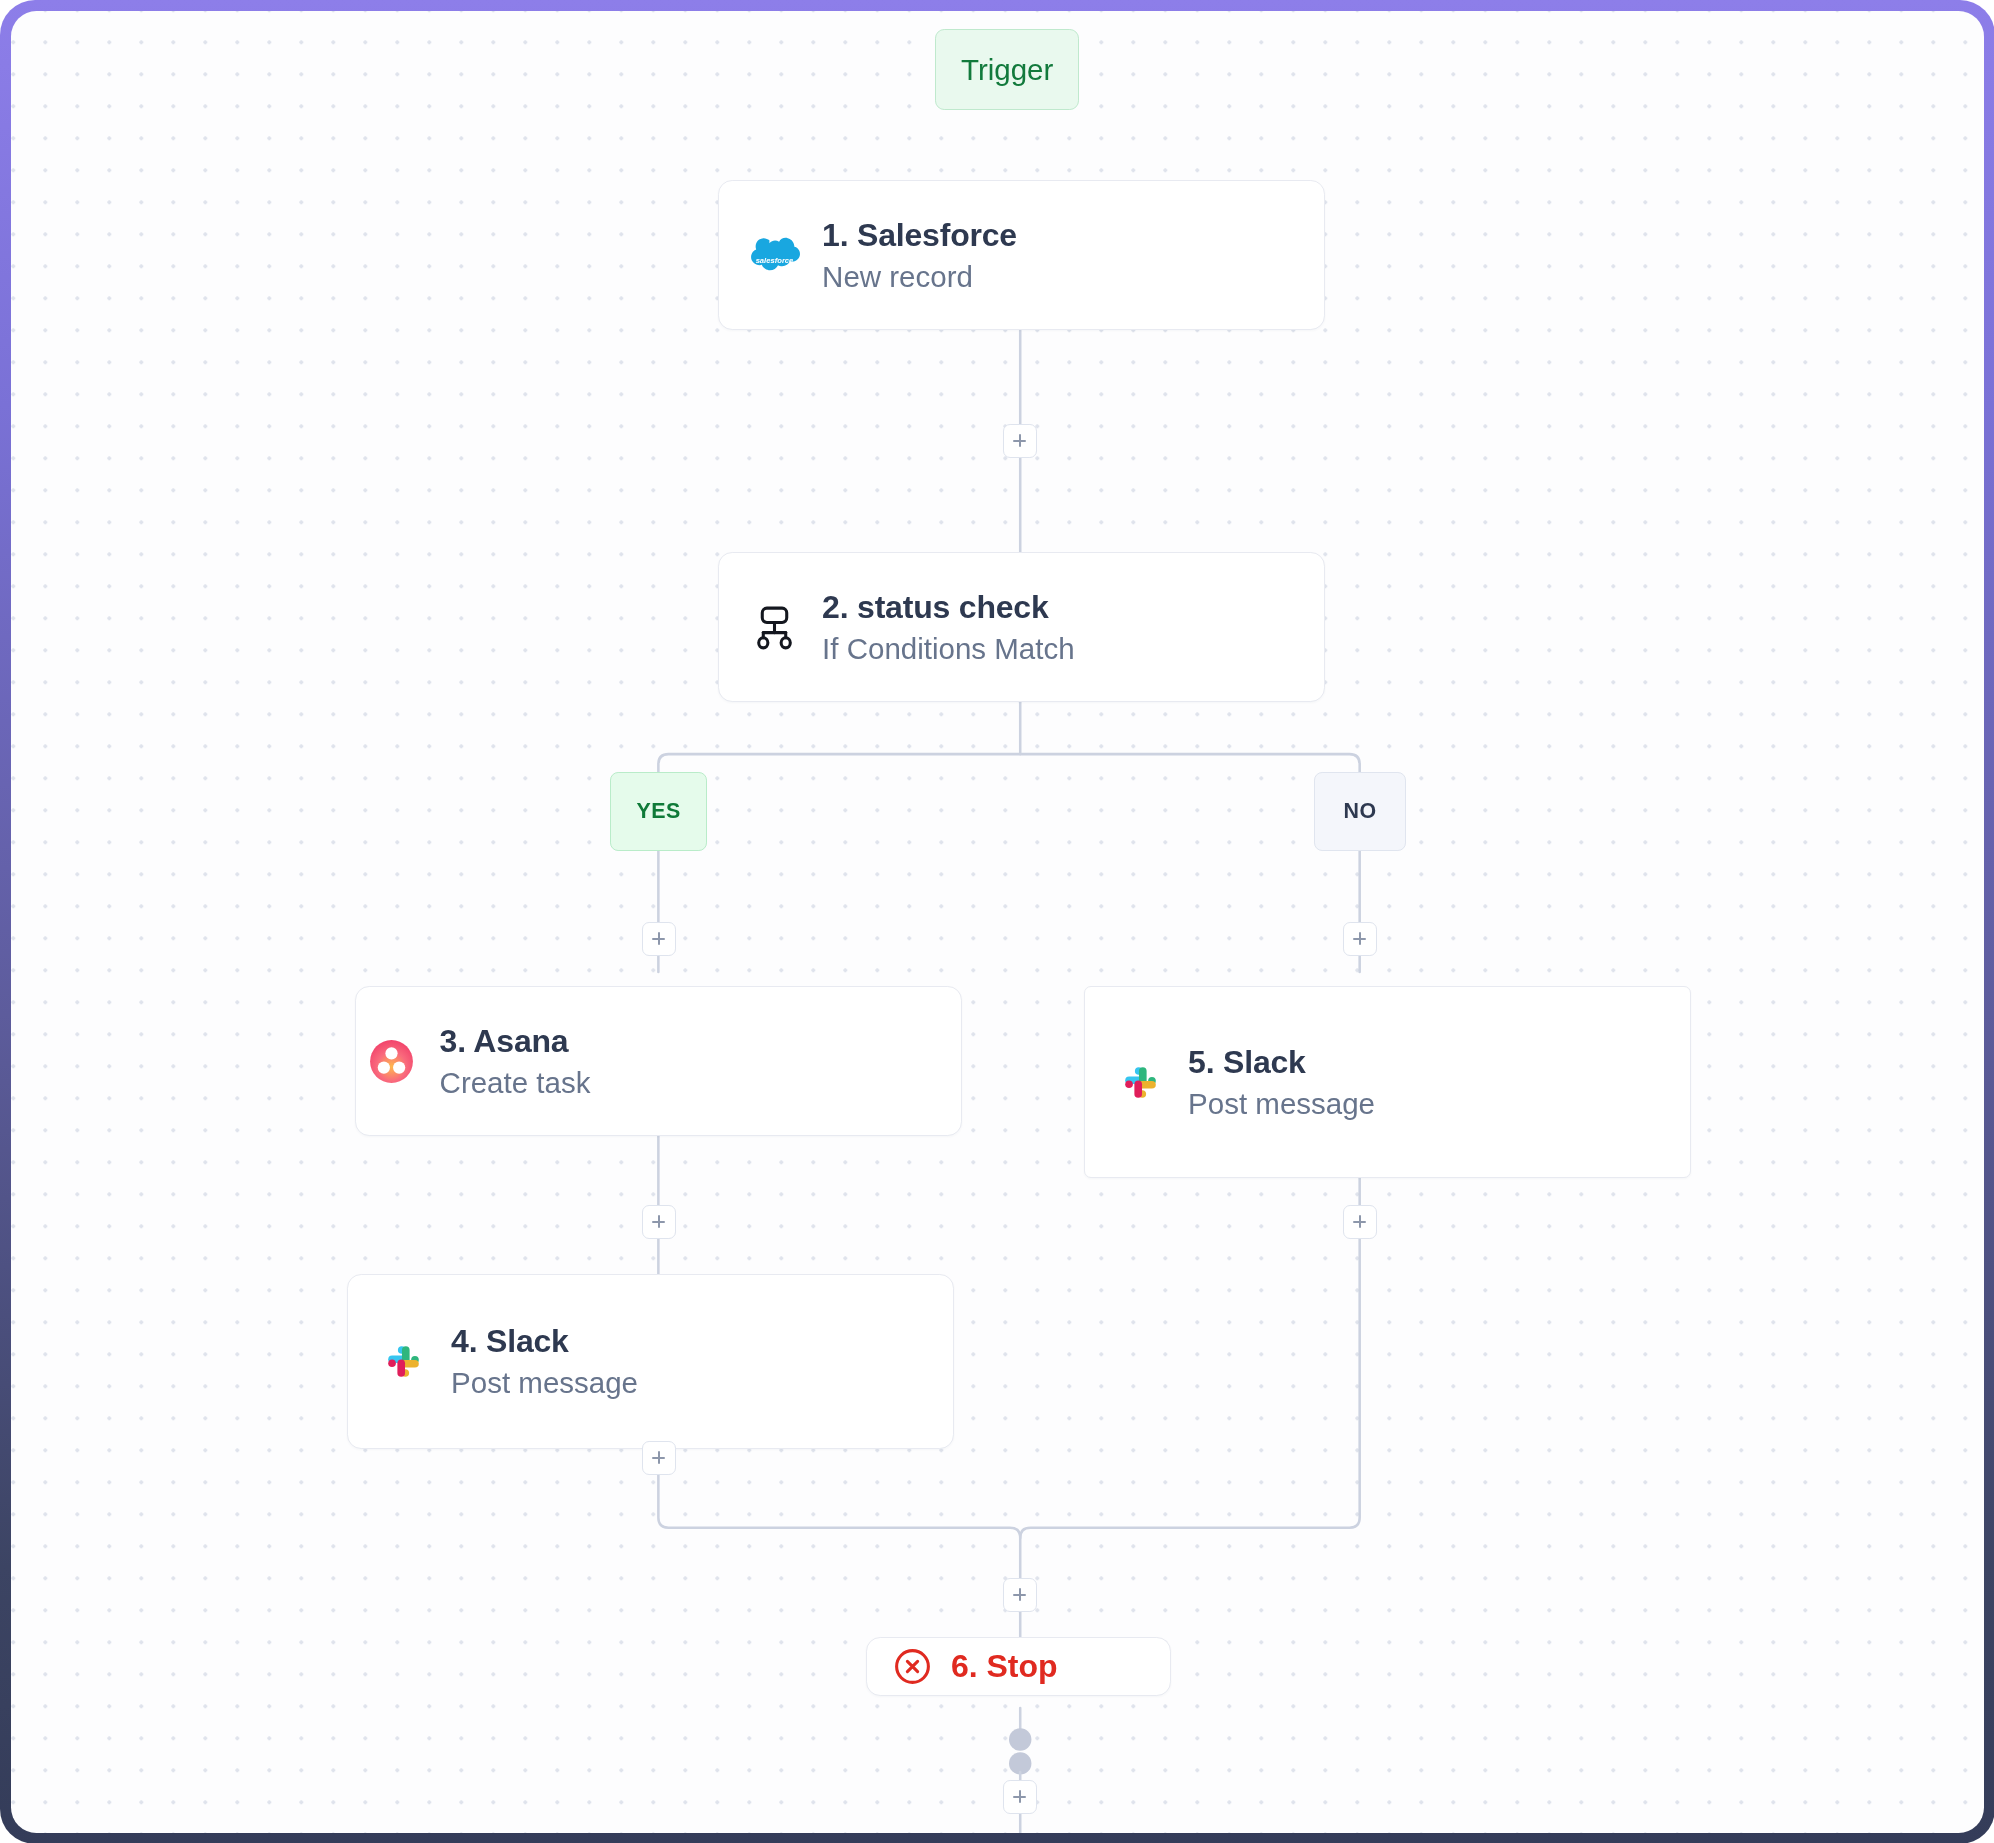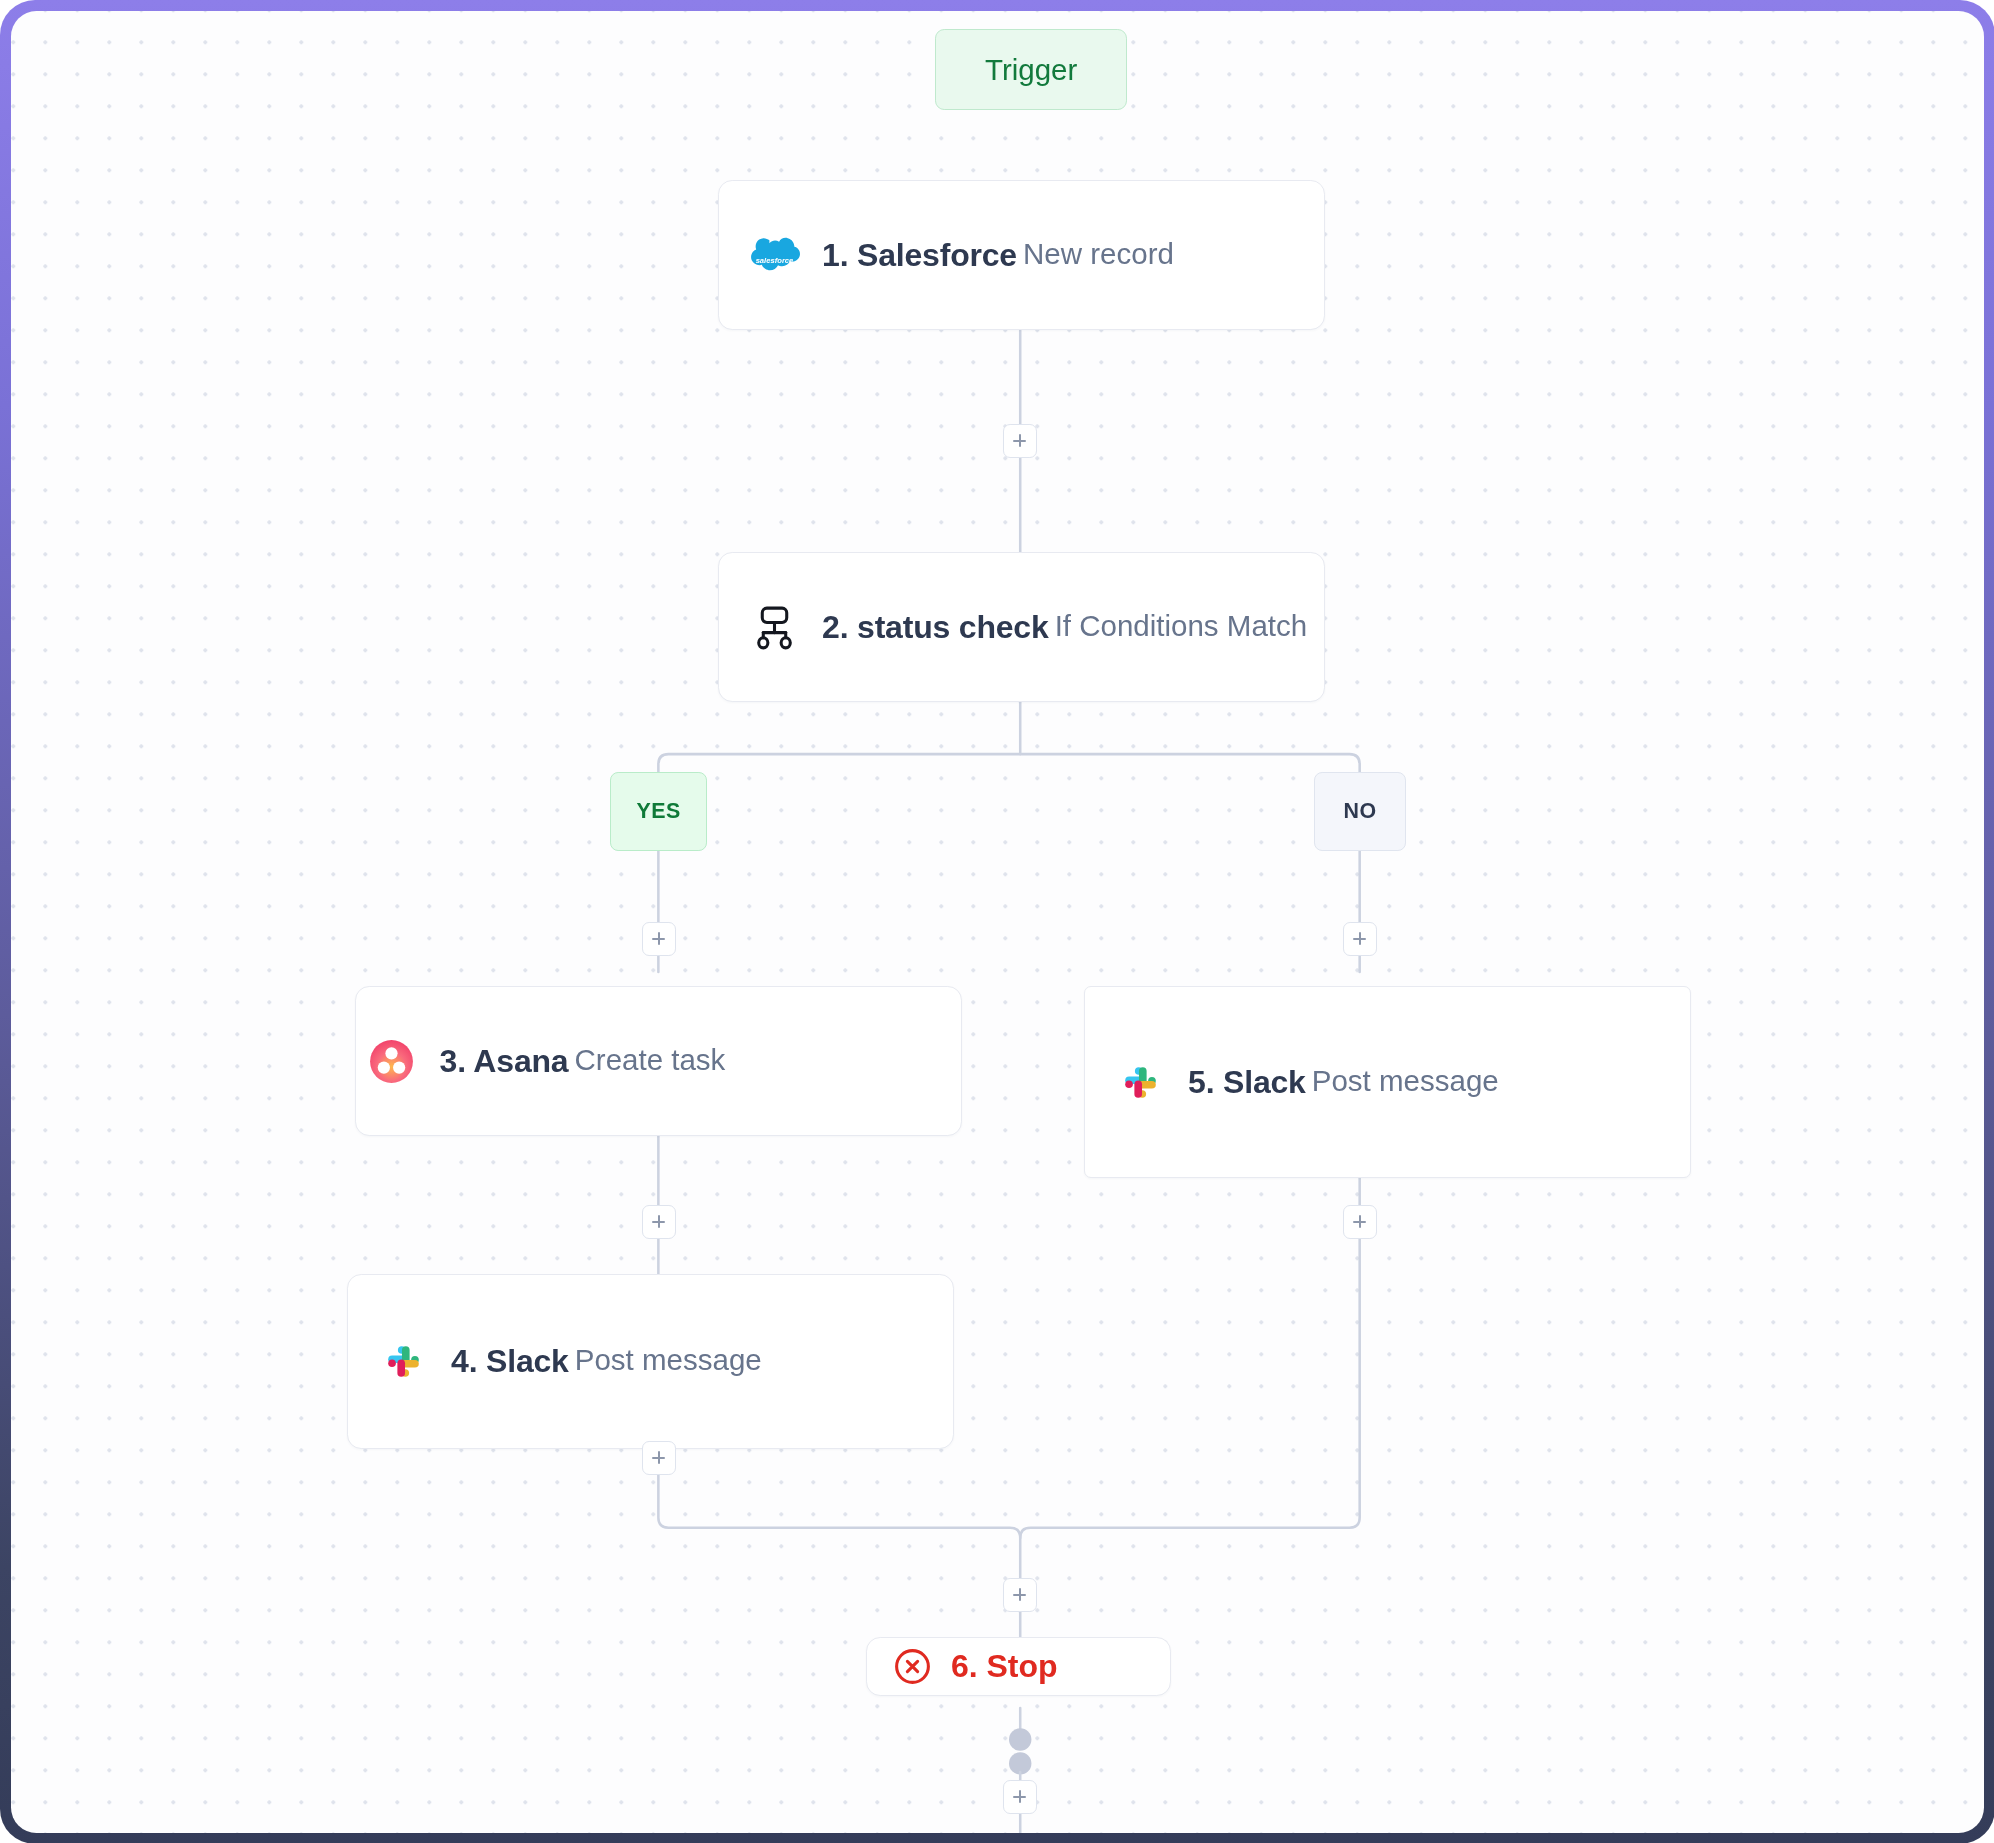--- a/index.html
+++ b/index.html
@@ -66,21 +66,21 @@
     z-index: 4;
   }
   .node-icon {
     flex: 0 0 auto;
     width: 53px;
     height: 53px;
     display: flex;
     align-items: center;
     justify-content: center;
   }
-  .node-text { display: flex; flex-direction: row; gap: 6.1px; min-width: 0; }
+  .node-text { display: flex; flex-direction: column; gap: 6.1px; min-width: 0; }
   .node-title {
     font-size: 32px;
     font-weight: bold;
     color: #2e3950;
     letter-spacing: -0.2px;
     white-space: nowrap;
   }
   .node-sub {
     font-size: 29.5px;
     font-weight: normal;
@@ -173,21 +173,21 @@
 
       <path class="edge-path" d="M 1983 3146 L 1983 3196"></path>
 
       <path class="edge-path" d="M 1983 3334 L 1983 3382"></path>
       <circle class="edge-dot" cx="1983" cy="3396" r="22"></circle>
       <circle class="edge-dot" cx="1983" cy="3443" r="22"></circle>
       <path class="edge-path" d="M 1983 3460 L 1983 3476"></path>
       <path class="edge-path" d="M 1983 3542 L 1983 3579"></path>
     </svg>
 
-    <div id="trigger-badge" style="left:924px; top:926px; width:192px; height:81px; left:924px; top:18.3px;">
+    <div id="trigger-badge" style="left:924px; top:926px; width:144px; height:81px; left:924px; top:18.3px;">
       <span>Trigger</span>
     </div>
 
     <div class="node-card" style="left:707px; top:169px; width:607px; height:150px;">
       <span class="node-icon">
         <svg width="53" height="53" viewBox="0 0 104 104">
           <g transform="translate(2,22)">
             <path fill="#19a7e0" d="M40 6c5-6 13-7 19-3 3-6 10-9 17-7 8 2 13 9 13 17 6 1 11 7 11 14 0 8-7 15-15 15-1 0-3 0-4-1-3 6-9 10-16 10-3 0-6-1-8-2-3 6-9 10-16 10-7 0-14-5-16-11-1 0-3 1-4 1-9 0-17-7-17-16 0-7 4-13 10-15-1-2-1-4-1-6 0-9 7-16 16-16 4 0 8 2 11 4z"></path>
             <text x="50" y="45" font-family="Liberation Sans, sans-serif" font-size="15" font-style="italic" font-weight="bold" fill="#ffffff" text-anchor="middle">salesforce</text>
           </g>

